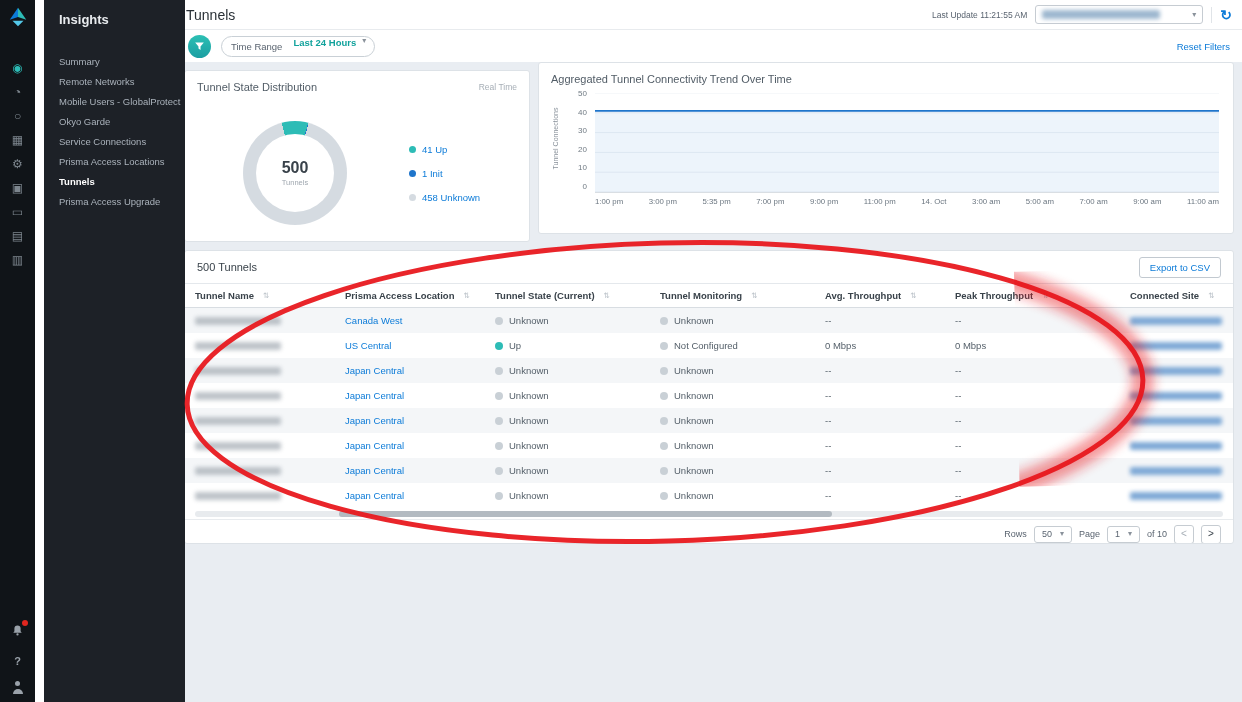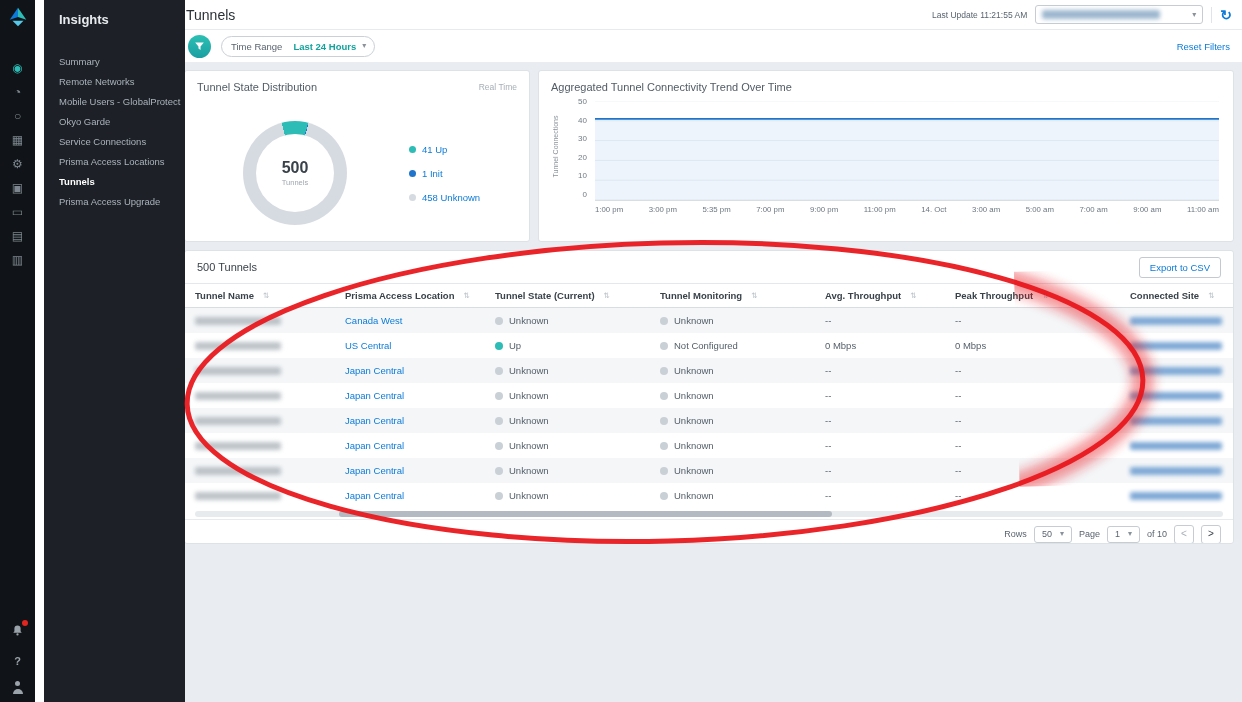--- a/index.html
+++ b/index.html
@@ -39,21 +39,21 @@
     display:flex;align-items:center;justify-content:space-between;padding:0 6px;cursor:pointer}
   .redact{border-radius:2px;filter:blur(2px)}
   .redact.tenant{width:118px;height:9px;background:#9db7cf}
   .caret{color:#8a929b;font-size:8px;line-height:1}
   .top-divider{width:1px;height:16px;background:#e0e4e8}
   .refresh{color:#0c7bd8;font-size:14px;font-weight:bold;cursor:pointer;line-height:1}
 
   .filterbar{height:32px;background:#fff;display:flex;align-items:center;gap:10px;padding:0 12px}
   .filter-btn{width:23px;height:23px;border-radius:50%;background:linear-gradient(180deg,#2cc0b4,#1b9ea2);
     display:flex;align-items:center;justify-content:center;cursor:pointer;flex:none}
-  .time-range{height:21px;border:1px solid #c9d0d6;border-radius:11px;display:flex;align-items:center;
+  .time-range{height:21px;border:1px solid #c9d0d6;border-radius:11px;display:flex;align-items:flex-start;
     background:#fff;font-size:9.5px;overflow:hidden;cursor:pointer}
   .tr-label{padding:0 9px;color:#5a6470;height:100%;display:flex;align-items:center}
   .tr-value{padding:0 6px 0 2px;color:#11a29c;font-weight:bold}
   .time-range .caret{padding-right:8px}
   .reset-link{margin-left:auto;color:#0c7bd8;font-size:9.5px;font-weight:normal;cursor:pointer}
 
   
   .card{position:absolute;background:#fff;border:1px solid #dde2e7;border-radius:3px}
   .card-head{display:flex;align-items:center;justify-content:space-between;padding:10px 12px 0}
   .card-title{font-size:11px;color:#515c66}
@@ -64,21 +64,21 @@
   .donut{width:104px;height:104px;border-radius:50%;position:relative;margin-left:58px;flex:none}
   .hole{position:absolute;inset:13px;background:#fff;border-radius:50%;display:flex;flex-direction:column;
     align-items:center;justify-content:center}
   .donut-value{font-size:16px;font-weight:bold;color:#39424a}
   .donut-label{font-size:7.5px;color:#a0a8b0;margin-top:1px}
   .legend{margin-left:62px;display:flex;flex-direction:column;gap:13px}
   .legend-item{display:flex;align-items:center;gap:6px;cursor:pointer}
   .legend-dot{width:7px;height:7px;border-radius:50%;flex:none}
   .legend-text{font-size:9.5px;color:#0c7bd8}
 
-  .trend-card{left:362px;top:70px;width:696px;height:172px}
+  .trend-card{left:362px;top:62px;width:696px;height:172px}
   .ylab{position:absolute;left:-22px;top:72px;width:76px;text-align:center;transform:rotate(-90deg);
     font-size:7px;color:#8a929b}
   .yticks{position:absolute;left:28px;top:26px;height:102px;width:20px;display:flex;flex-direction:column;
     justify-content:space-between;align-items:flex-end;font-size:8px;color:#717b84}
   .plot{position:absolute;left:56px;top:30px;width:624px;height:100px;border-bottom:1px solid #d9dee3}
   .plot svg{width:100%;height:100%;display:block}
   .xticks{position:absolute;left:56px;top:134px;width:624px;display:flex;justify-content:space-between;
     font-size:7.8px;color:#6b7680;white-space:nowrap}
 
   

